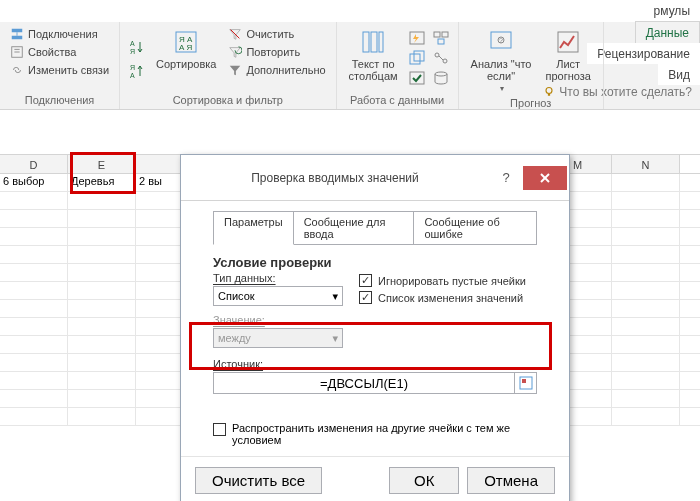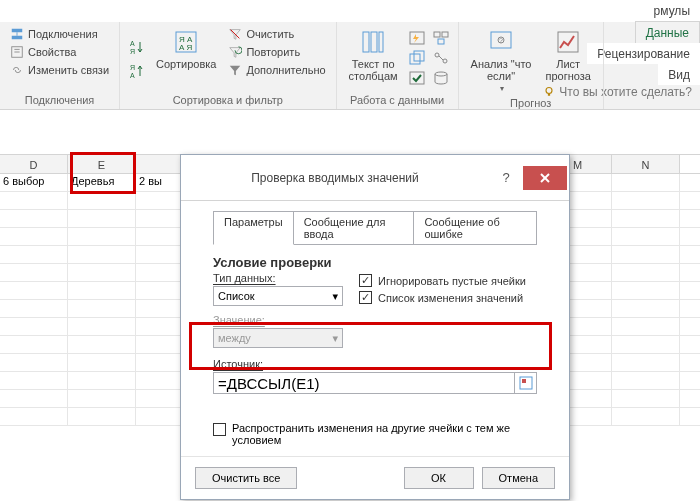--- a/index.html
+++ b/index.html
@@ -47,26 +47,26 @@
   .sect { font-size: 13px; color: #333; margin-bottom: 2px; font-weight: bold; }
   .row2 { display: flex; align-items: center; gap: 16px; margin-bottom: 8px; }
   .field { display: flex; flex-direction: column; gap: 2px; }
   .field label { font-size: 11px; text-decoration: underline; text-underline-offset: 2px; color: #333; }
   .combo { border: 1px solid #abadb3; height: 20px; width: 130px; display: flex; align-items: center; justify-content: space-between; padding: 0 4px; font-size: 11px; background: #fff; }
   .combo.disabled { color: #999; background: #f0f0f0; }
   .cbwrap { display: flex; flex-direction: column; gap: 4px; }
   .cb { display: flex; align-items: center; gap: 6px; font-size: 11px; color: #333; }
   .cb .box { width: 13px; height: 13px; border: 1px solid #333; display: inline-flex; align-items: center; justify-content: center; font-size: 11px; line-height: 1; }
   .src-row { display: flex; align-items: center; border: 1px solid #abadb3; height: 22px; }
-  .src-row input { flex: 1; border: none; outline: none; font-size: 15px; padding: 0 4px; }
+  .src-row input { flex: 1; border: none; outline: none; font-size: 13px; padding: 0 4px; text-align: center; }
   .src-btn { width: 22px; height: 20px; border-left: 1px solid #abadb3; display: flex; align-items: center; justify-content: center; }
   .spread-cb { margin-top: 28px; display: flex; gap: 6px; font-size: 11px; align-items: flex-start; }
   .spread-cb .box { width: 13px; height: 13px; border: 1px solid #333; margin-top: 1px; flex-shrink: 0; }
   .dlg-footer { display: flex; justify-content: space-between; padding: 10px 14px; border-top: 1px solid #e4e4e4; }
-  .btn { border: 1px solid #abadb3; background: #f0f0f0; font-size: 11px; padding: 4px 16px; min-width: 70px; text-align: center; }
+  .btn { border: 1px solid #abadb3; background: #f0f0f0; font-size: 15px; padding: 4px 16px; min-width: 70px; text-align: center; }
   .ftr-right { display: flex; gap: 8px; }
 
   .hl-src { position: absolute; border: 3px solid #d20000; pointer-events: none; }
 </style>
 </head>
 <body>
 
 <div class="tabs">
   <div class="tab">рмулы</div>
   <div class="tab active">Данные</div>

